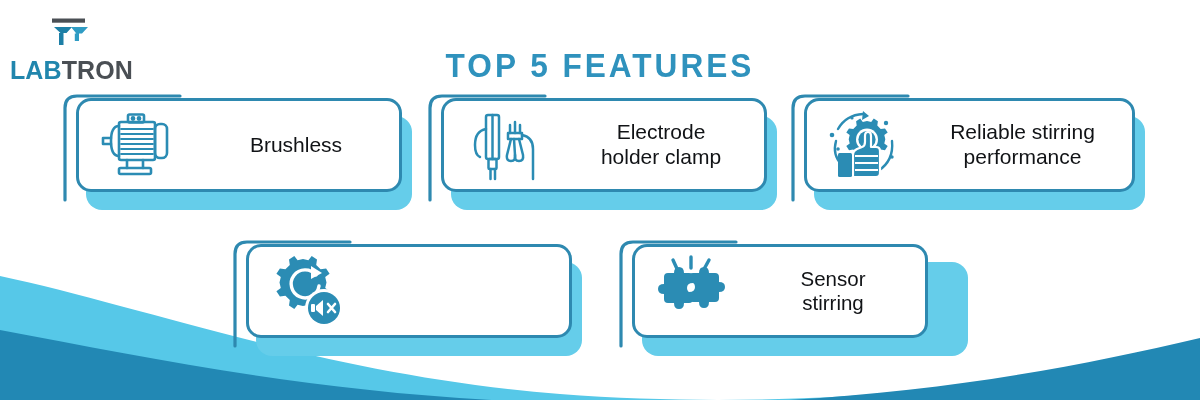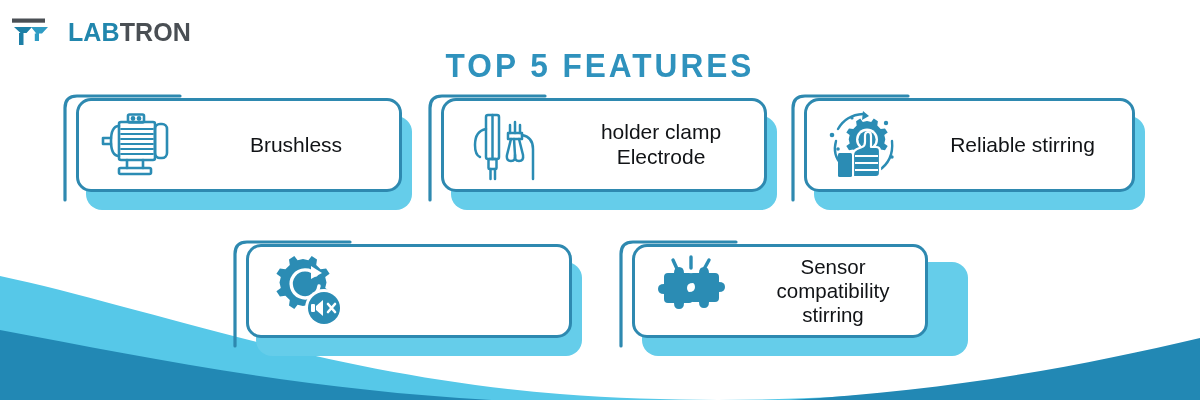--- a/index.html
+++ b/index.html
@@ -7,21 +7,21 @@
     width:1200px;height:400px;overflow:hidden;position:relative;
     background:#ffffff;
     font-family:"Liberation Sans","DejaVu Sans",sans-serif;
   }
   .stage{position:absolute;inset:0;width:1200px;height:400px;overflow:hidden;}
 
   
   .waves{position:absolute;left:0;bottom:0;width:1200px;height:220px;z-index:0;}
 
   
-  .logo{position:absolute;left:10px;top:16px;display:flex;align-items:center;gap:16px;z-index:5;}
+  .logo{position:absolute;left:10px;top:16px;display:flex;align-items:center;gap:10px;z-index:5;flex-direction:column;}
   .logo-mark{width:42px;height:32px;display:block;}
   .logo-word{font-size:25px;font-weight:700;letter-spacing:.1px;line-height:1;
              font-family:"Liberation Sans","DejaVu Sans",sans-serif;white-space:nowrap;}
   .logo-lab{color:#2186ad;}
   .logo-tron{color:#4a4f54;}
 
   
   .title{position:absolute;top:46px;left:0;width:1200px;text-align:center;z-index:5;
     font-size:34px;font-weight:700;letter-spacing:3.2px;color:#2f92bd;
     font-family:"Liberation Sans Narrow","Liberation Sans",sans-serif;
@@ -104,22 +104,22 @@
             <path d="M20,22 Q9,24 9,38 Q9,48 14,50"></path>
             <path d="M44,26 L44,18 M49,26 L49,15 M54,26 L54,18"></path>
             <path d="M42,26 L56,26 L56,32 L42,32 Z"></path>
             <path d="M45,32 L41,48 Q40,54 45,54 Q50,54 49,48 L48,32"></path>
             <path d="M53,32 L57,48 Q58,54 53,54 Q48,54 49,48"></path>
             <path d="M56,28 Q67,30 67,42 L67,72"></path>
           </g>
         </svg>
       </div>
       <div class="card-text">
+        <div>Electrode</div>
         <div>holder clamp</div>
-        <div>Electrode</div>
       </div>
     </div>
   </div>
 
   <div class="card-wrap" style="left:790px;top:92px;width:355px;height:118px;">
     <svg class="bracket" width="120" height="110">
       <path d="M3,108 L3,16 Q3,4 15,4 L118,4" fill="none" stroke="#2e89b0" stroke-width="3.2" stroke-linecap="round"></path>
     </svg>
     <div class="shadow" style="left:24px;top:24px;width:331px;height:94px;"></div>
     <div class="card" style="left:14px;top:6px;width:331px;height:94px;">
@@ -143,20 +143,21 @@
           <path fill="#2b8cb4" d="M45,14 l4.2,1 2.6,-3.4 4.1,2.7 -0.6,4.3 3.4,3.4 4.3,-0.6 2.7,4.1 -3.4,2.6 1,4.2 -1,4.2 3.4,2.6 -2.7,4.1 -4.3,-0.6 -3.4,3.4 0.6,4.3 -4.1,2.7 -2.6,-3.4 -4.2,1 -4.2,-1 -2.6,3.4 -4.1,-2.7 0.6,-4.3 -3.4,-3.4 -4.3,0.6 -2.7,-4.1 3.4,-2.6 -1,-4.2 1,-4.2 -3.4,-2.6 2.7,-4.1 4.3,0.6 3.4,-3.4 -0.6,-4.3 4.1,-2.7 2.6,3.4 Z"></path>
           <circle cx="45" cy="32.5" r="11" fill="#ffffff"></circle>
           <circle cx="45" cy="32.5" r="8.6" fill="#2b8cb4"></circle>
           <path fill="#2b8cb4" stroke="#ffffff" stroke-width="2.2" stroke-linejoin="round" d="M31,70 L31,48 Q31,44 35,42 L40,40 Q43,39 43,35 L43,29 Q43,25 46,25 Q49,25 49,29 L49,40 L54,40 Q58,40 58,44 L58,66 Q58,70 54,70 Z"></path>
           <path stroke="#ffffff" stroke-width="2" fill="none" d="M33,49 L56,49 M33,56 L56,56 M33,63 L56,63"></path>
           <rect x="16" y="46" width="14" height="24" rx="1.5" fill="#2b8cb4"></rect>
         </svg>
       </div>
       <div class="card-text">
         <div>Reliable stirring</div>
+        <div>performance</div>
       </div>
     </div>
   </div>
 
   <div class="card-wrap r2" style="left:232px;top:238px;width:350px;height:118px;">
     <svg class="bracket" width="120" height="110">
       <path d="M3,108 L3,16 Q3,4 15,4 L118,4" fill="none" stroke="#2e89b0" stroke-width="3.2" stroke-linecap="round"></path>
     </svg>
     <div class="shadow" style="left:24px;top:24px;width:326px;height:94px;"></div>
     <div class="card" style="left:14px;top:6px;width:326px;height:94px;">
@@ -191,19 +192,18 @@
             <path d="M30,16 L25,5"></path>
             <path d="M43,13 L43,2"></path>
             <path d="M55,16 L61,5"></path>
           </g>
           <path fill="#2b8cb4" d="M16,26 l0,-4 q0,-4 4,-4 l6,0 q0,-6 5,-6 q5,0 5,6 l5,0 q4,0 4,4 l0,6 q-6,0 -6,5 q0,5 6,5 l0,6 q0,4 -4,4 l-5,0 q0,6 -5,6 q-5,0 -5,-6 l-6,0 q-4,0 -4,-4 l0,-5 q-6,0 -6,-5 q0,-5 6,-5 Z"></path>
           <path fill="#2b8cb4" d="M45,18 l6,0 q0,-6 5,-6 q5,0 5,6 l6,0 q4,0 4,4 l0,5 q6,0 6,5 q0,5 -6,5 l0,6 q0,4 -4,4 l-6,0 q0,6 -5,6 q-5,0 -5,-6 l-6,0 q-4,0 -4,-4 l0,-6 q6,0 6,-5 q0,-5 -6,-5 l0,-5 q0,-4 4,-4 Z"></path>
         </svg>
       </div>
       <div class="card-text">
         <div>Sensor</div>
-        <div>compatibility</div>
         <div>stirring</div>
       </div>
     </div>
   </div>
 
 </div>
 
 </body></html>

